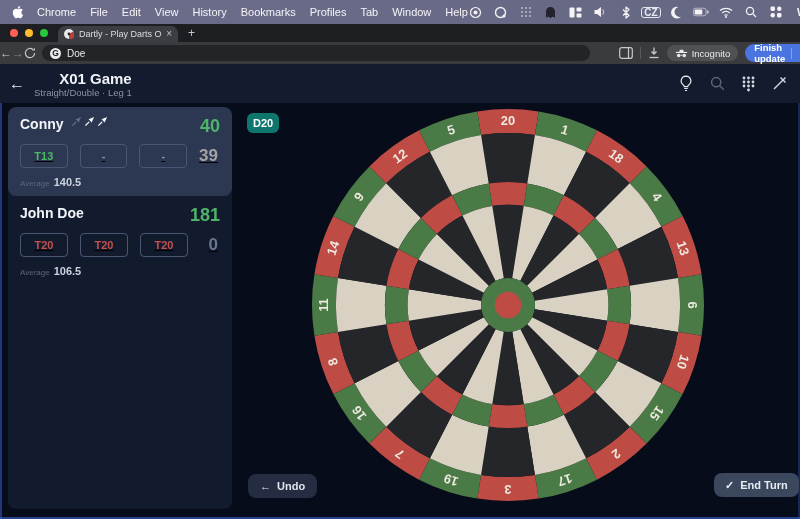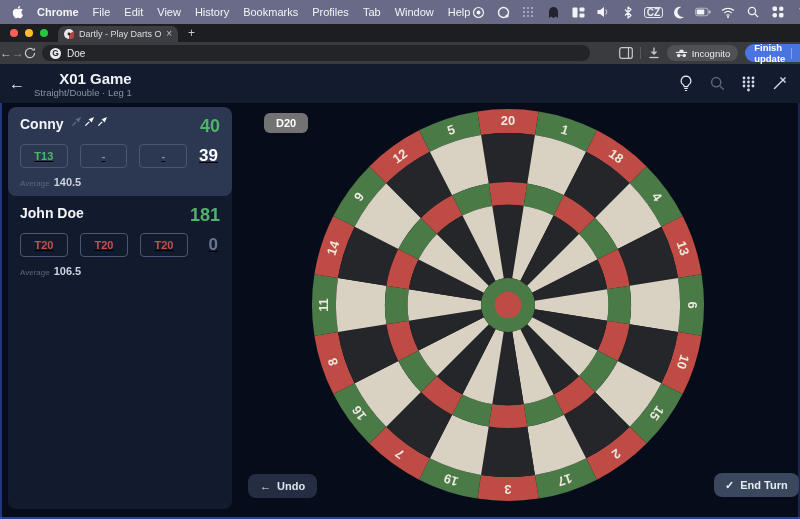--- a/index.html
+++ b/index.html
@@ -6,21 +6,21 @@
   html,body { width:800px; height:519px; overflow:hidden; background:#05080f;
               font-family:"Liberation Sans", sans-serif; }
 
   
   .menubar { position:absolute; left:0; top:0; width:800px; height:24px;
              background:linear-gradient(90deg,#6c6d8a,#63648100); background-color:#666783;
              display:flex; align-items:center; color:#f4f4f8; font-size:11px; }
   .menubar-left { display:flex; align-items:center; gap:14px; padding-left:12px; }
   .menubar-left .apple svg { display:block; }
   .menu-item { white-space:nowrap; }
-  .menu-item.first { font-weight:bold; }
+  .menu-item.first { font-weight:normal; }
   .menubar-right { margin-left:auto; display:flex; align-items:center; gap:9px; padding-right:10px; }
   .status-icon { display:flex; align-items:center; justify-content:center; width:16px; height:16px; opacity:.92; }
   .status-icon.dim { opacity:.55; }
   .cz-badge { border:1px solid #f0f0f5; border-radius:3px; font-size:10px; font-weight:bold;
               padding:0 2px; line-height:10px; height:11px; display:inline-block; }
   .clock { font-size:11px; font-weight:600; white-space:nowrap; margin-left:4px; }
 
   
   .tabstrip { position:absolute; left:0; top:24px; width:800px; height:18px; background:#1d1e21;
               display:flex; align-items:flex-end; }
@@ -77,27 +77,27 @@
   .darts-left { display:flex; gap:2px; margin-left:7px; align-items:center; }
   .dart-glyph { display:flex; } .dart-glyph.used { opacity:.3; }
   .score { margin-left:auto; font-size:18px; font-weight:bold; color:#4fb469; }
   .throws-row { display:flex; gap:12px; align-items:center; margin-top:7px;text-decoration:underline; }
   .throw-box { width:48px; height:24px; border:1px solid #4a5671; border-radius:4px;
                font-size:11px; font-weight:bold; display:flex; align-items:center; justify-content:center;
                color:#8b94a8; }
   .throw-box[data-tone="green"] { color:#4cb964; }
   .throw-box[data-tone="red"]   { color:#c6504a; }
   .throw-box[data-tone="dim"]   { color:#8b94a8; }
-  .remaining { margin-left:auto; font-size:17px; font-weight:bold; color:#ffffff; padding-right:2px; }
+  .remaining { margin-left:auto; font-size:17px; font-weight:bold; color:#a3a3a3; padding-right:2px; }
   .remaining.dim { color:#6a7590; }
   .avg-row { margin-top:8px; font-size:8px; color:#5c6679; }
   .avg-row b { font-size:11px; color:#ccd2de; margin-left:4px; }
 
-  .d20-badge { position:absolute; left:247px; top:10px; background:#737373; color:#fff;
-               font-size:11px; font-weight:bold; padding:4px 12px; border-radius:6px;margin-left:17px; }
+  .d20-badge { position:absolute; left:247px; top:10px; background:#0f766e; color:#fff;
+               font-size:11px; font-weight:bold; padding:4px 6px; border-radius:6px; }
 
   .board-wrap { position:absolute; left:309px; top:3px; width:398px; height:398px; }
 
   .undo-btn { position:absolute; left:248px; top:371px; height:24px; background:#242d42;
               border-radius:8px; color:#dfe4ec; font-size:11px; font-weight:600;
               display:flex; align-items:center; gap:6px; padding:0 12px; }
   .end-turn-btn { position:absolute; left:714px; top:370px; height:24px; background:#3b475d;
                   border-radius:8px; color:#e6eaf1; font-size:11px; font-weight:600;
                   display:flex; align-items:center; gap:6px; padding:0 11px; }
 </style>

